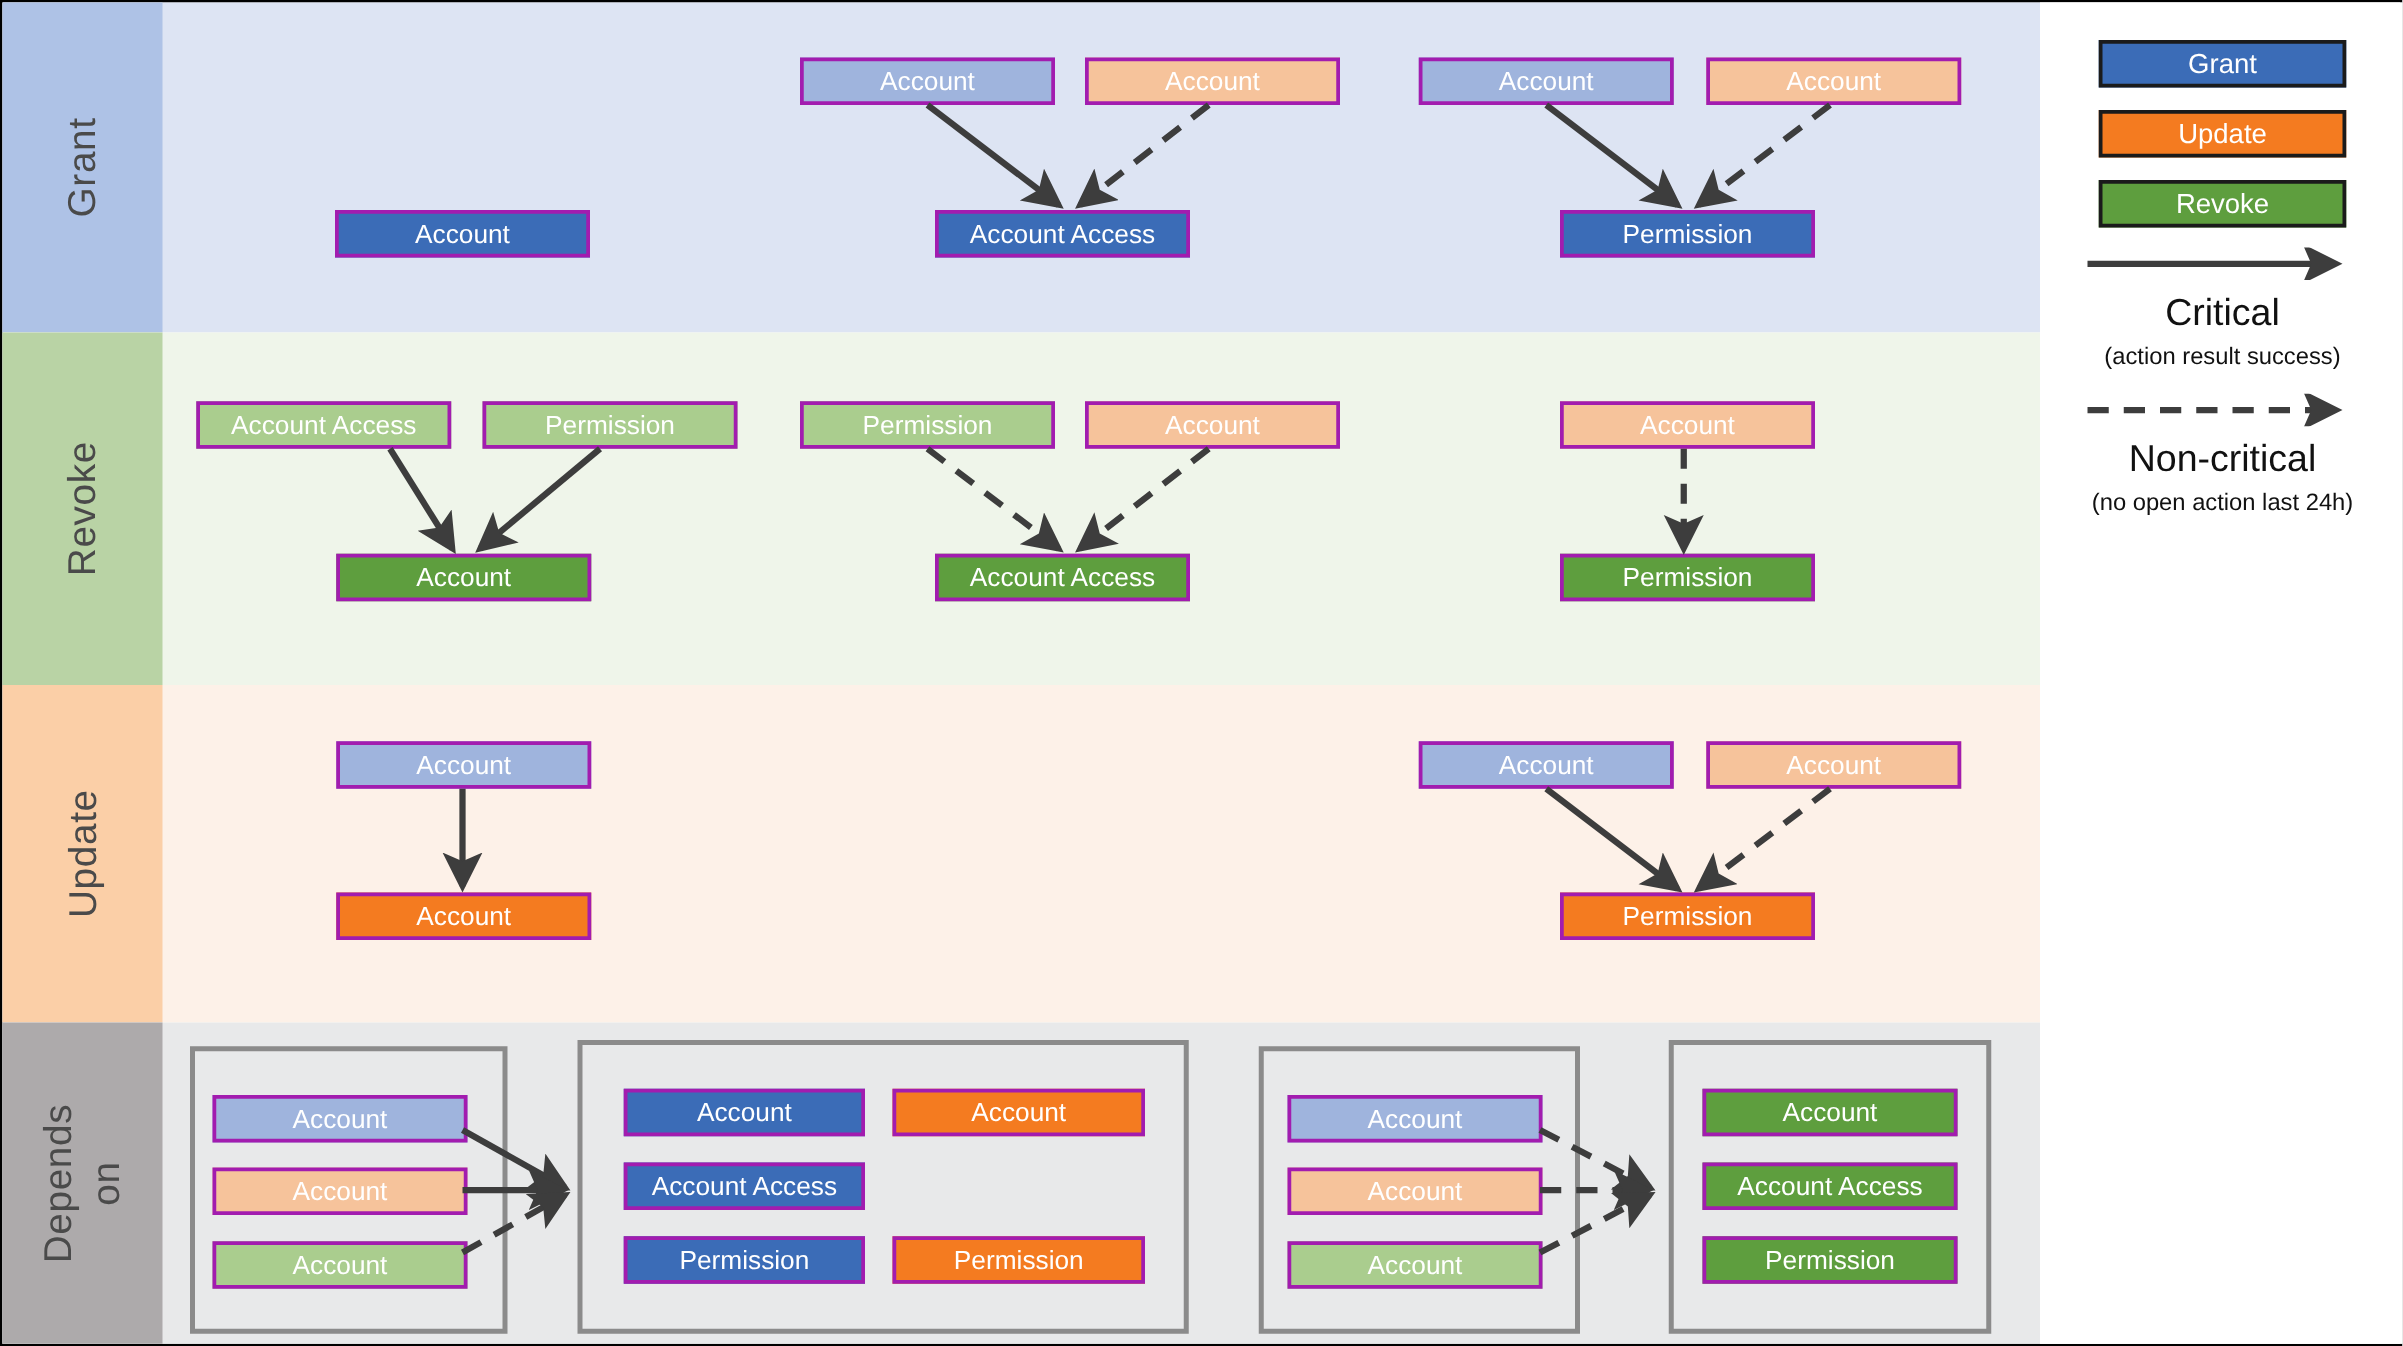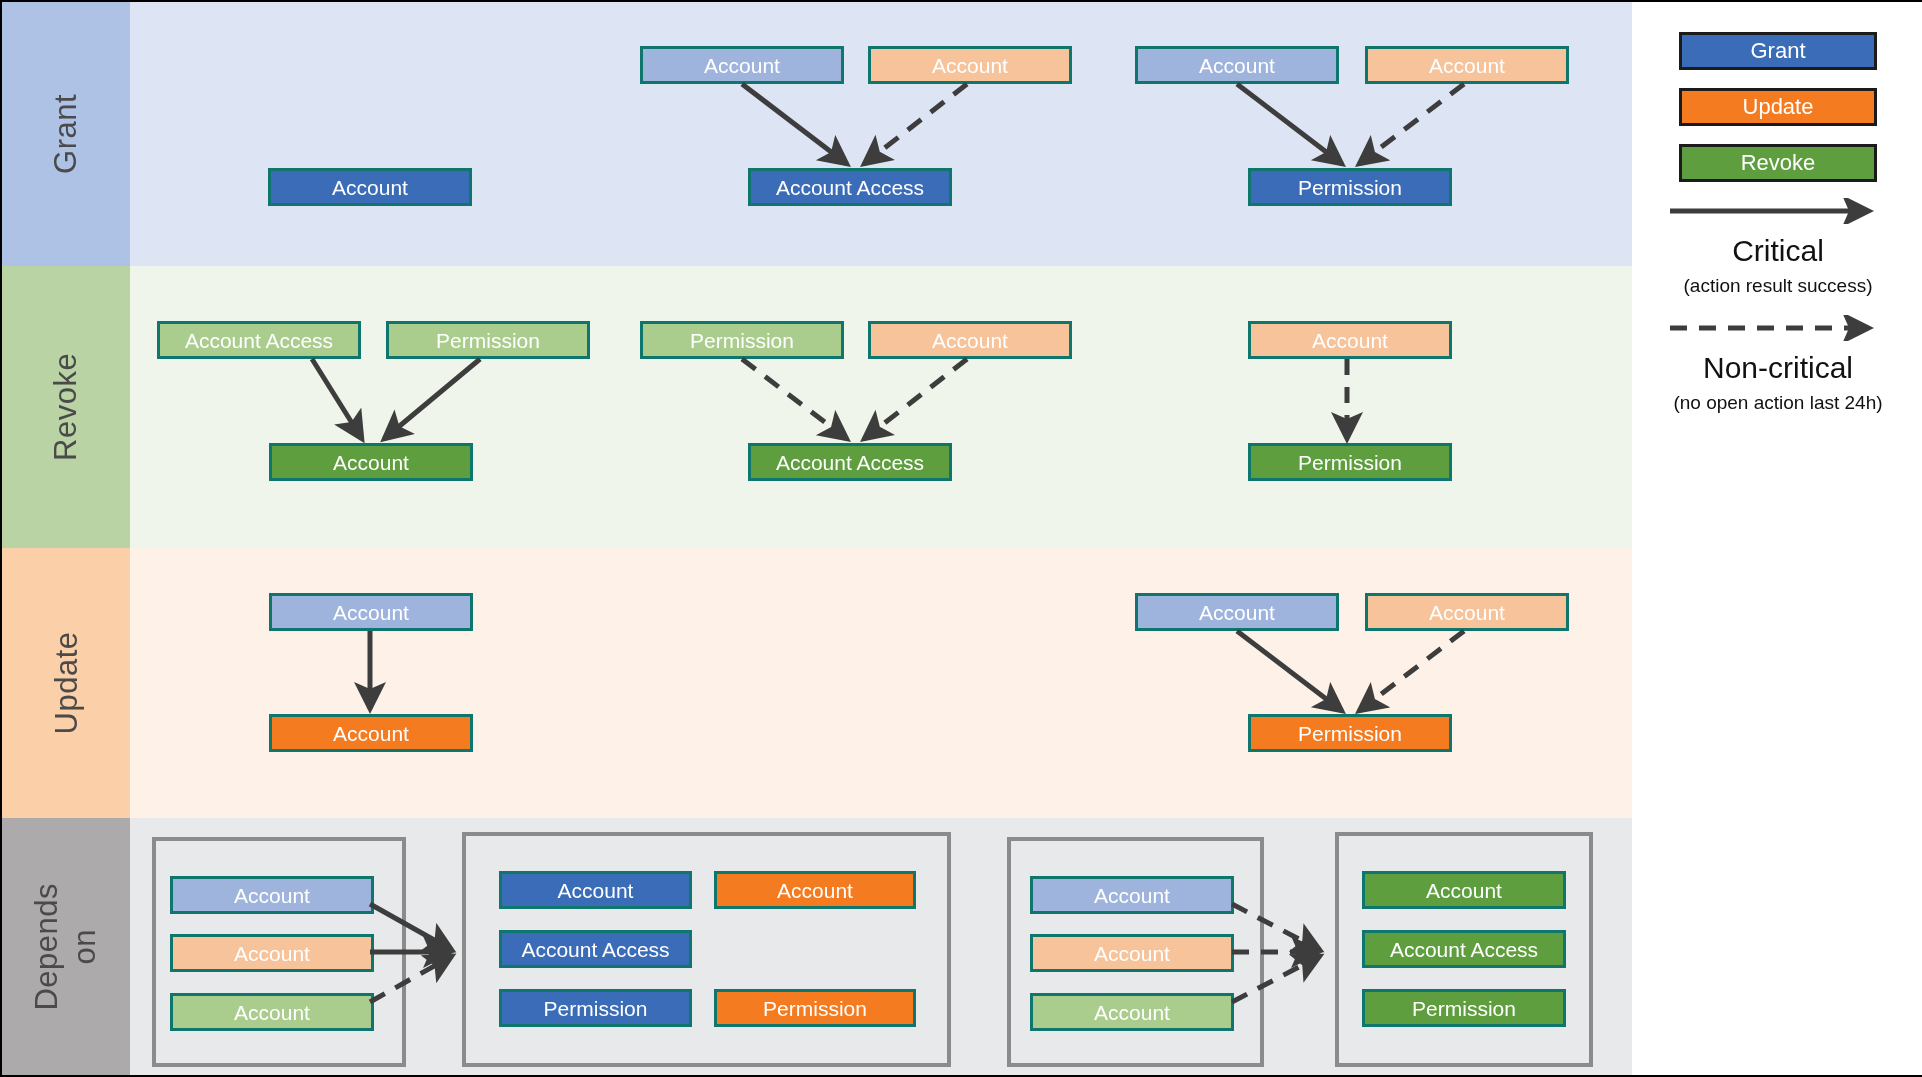--- a/index.html
+++ b/index.html
@@ -48,21 +48,21 @@
 
   
   #right-gutter {
     position:absolute; top:0; left:1630px; width:290px; height:1073px;
     background:#ffffff; z-index:6;
   }
 
   
   .node {
     position: absolute;
-    border: 3px solid #0f766e;
+    border: 3px solid #a21caf;
     color: #ffffff;
     font-size: 21px;
     display: flex; align-items: center; justify-content: center;
     text-align: center;
     z-index: 4;
     line-height: 1;
     white-space: nowrap;
   }
   .n-grant-dark  { background:#3b6cb7; }
   .n-grant-light { background:#9fb4dd; }

